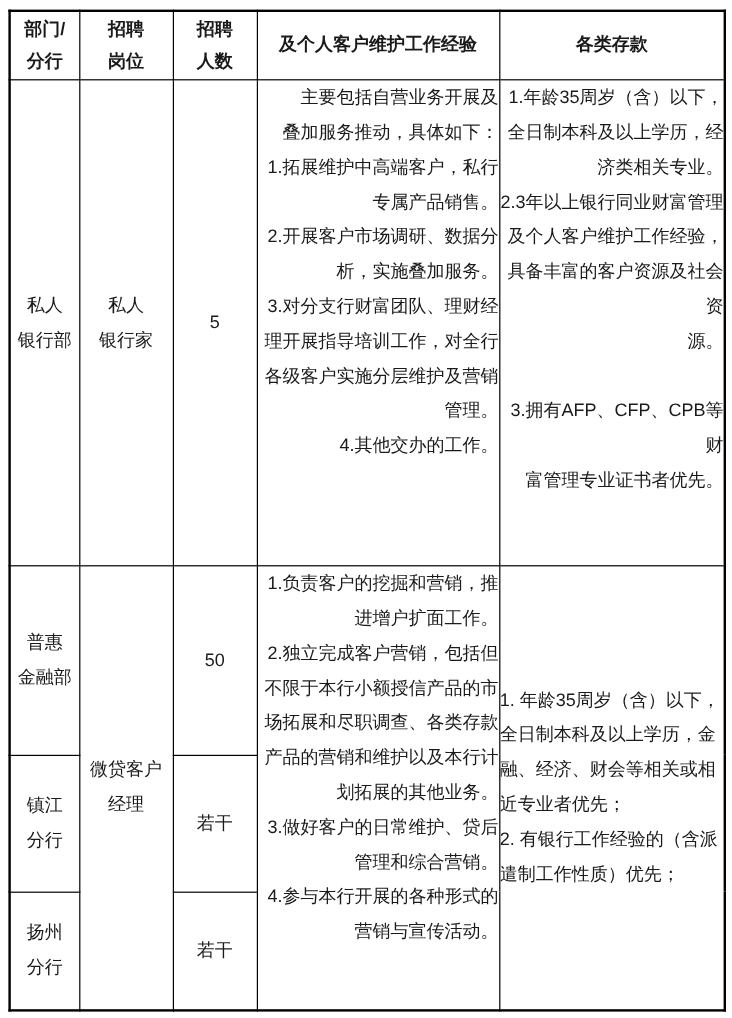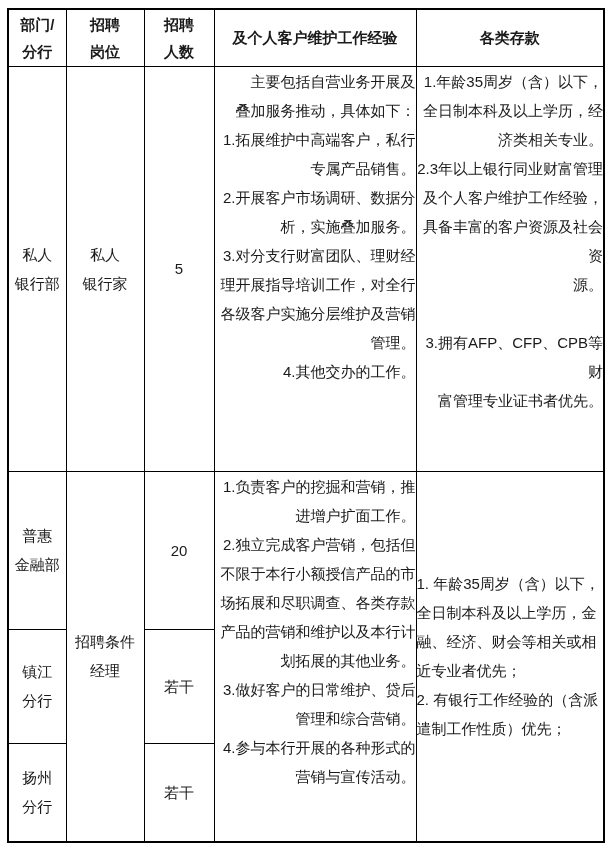--- a/index.html
+++ b/index.html
@@ -109,23 +109,23 @@
 资
 源。
 
 3.拥有AFP、CFP、CPB等财
 富管理专业证书者优先。</td>
       </tr>
 
       <tr style="height:158px;">
         <td class="cell-center">普惠
 金融部</td>
-        <td class="cell-center" rowspan="3">招聘条件
+        <td class="cell-center" rowspan="3">微贷客户
 经理</td>
-        <td class="cell-center">20</td>
+        <td class="cell-center">50</td>
         <td class="cell-para-top" rowspan="3">1.负责客户的挖掘和营销，推
 进增户扩面工作。
 2.独立完成客户营销，包括但
 不限于本行小额授信产品的市
 场拓展和尽职调查、各类存款
 产品的营销和维护以及本行计
 划拓展的其他业务。
 3.做好客户的日常维护、贷后
 管理和综合营销。
 4.参与本行开展的各种形式的

